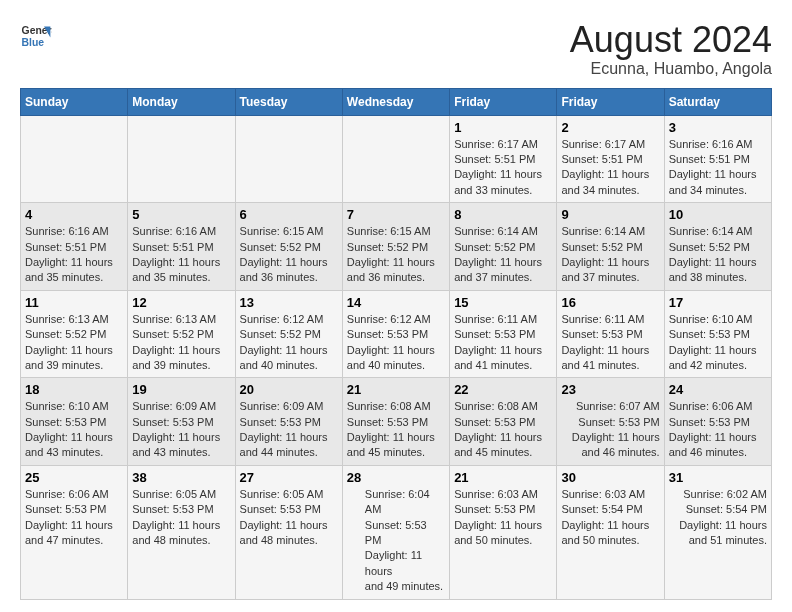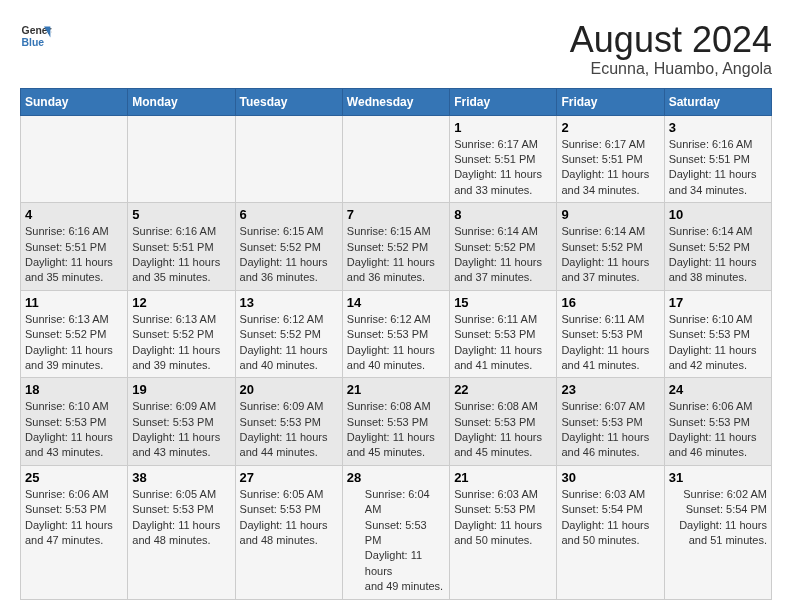--- a/index.html
+++ b/index.html
@@ -272,21 +272,21 @@
         </td>
         <td>
           <span class="day-number">22</span>
           <div class="day-info" style="white-space: pre-line;">Sunrise: 6:08 AM
 Sunset: 5:53 PM
 Daylight: 11 hours
 and 45 minutes.</div>
         </td>
         <td>
           <span class="day-number">23</span>
-          <div class="day-info" style="white-space: pre-line;">Sunrise: 6:07 AM
+          <div class="day-info" style="white-space: pre-line; text-align: right;">Sunrise: 6:07 AM
 Sunset: 5:53 PM
 Daylight: 11 hours
 and 46 minutes.</div>
         </td>
         <td>
           <span class="day-number">24</span>
           <div class="day-info" style="white-space: pre-line;">Sunrise: 6:06 AM
 Sunset: 5:53 PM
 Daylight: 11 hours
 and 46 minutes.</div>

